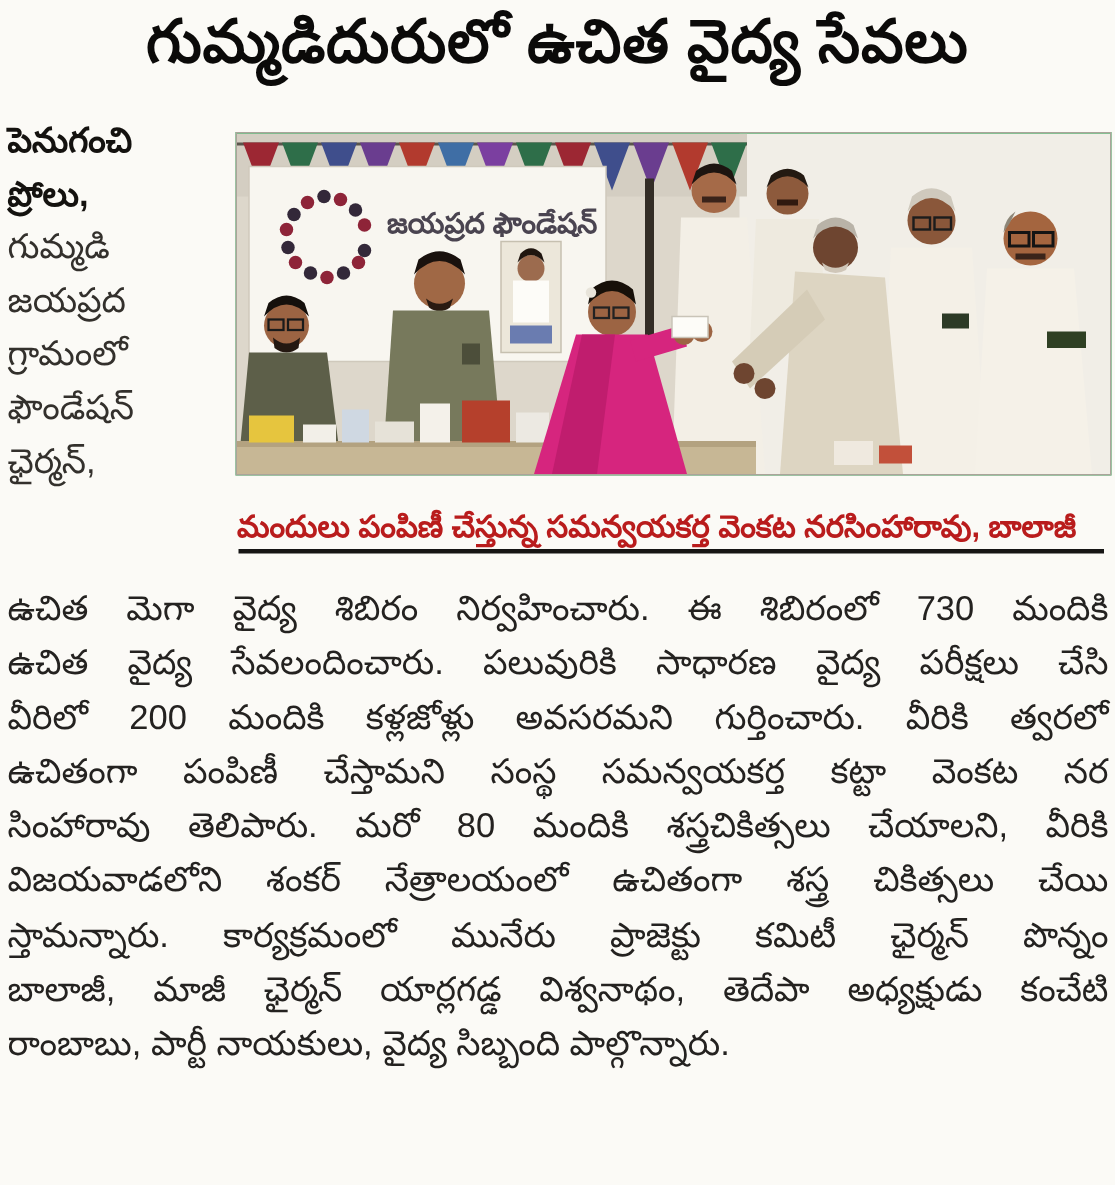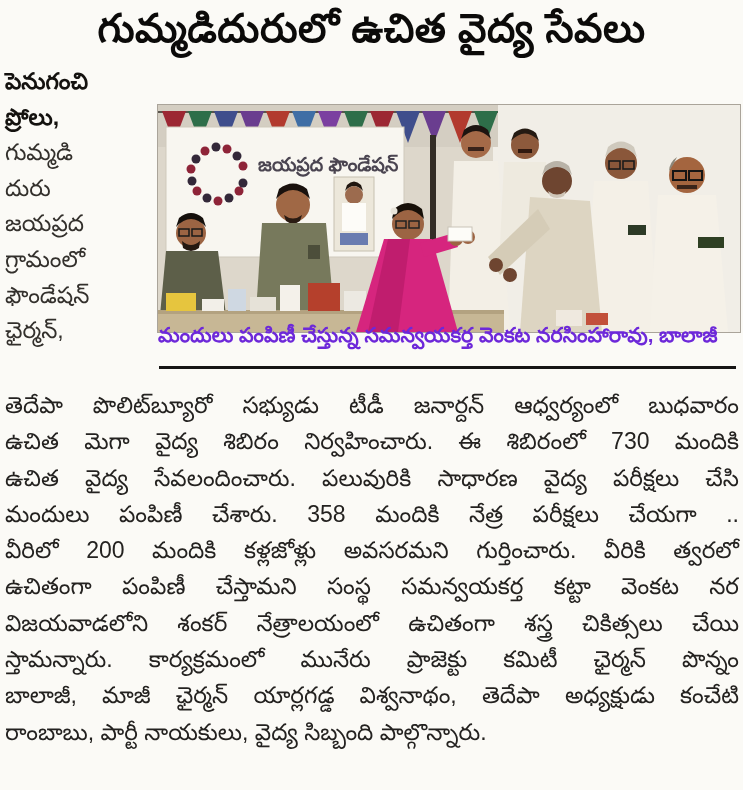--- a/index.html
+++ b/index.html
@@ -19,42 +19,42 @@
     text-align:center;
     font-size:40px;line-height:64px;
     font-weight:700;
     color:#0b0a09;
     letter-spacing:0.5px;
     margin:0;
   }
 
   
   .sidebar{
-    position:absolute;left:5px;top:64px;width:150px;
+    position:absolute;left:5px;top:76px;width:150px;
     font-size:23px;line-height:35.6px;
     color:#33302c;
   }
   .sidebar .ln{white-space:nowrap;}
   .sidebar .bold{font-weight:700;color:#14120f;}
 
   
   .photo{
-    position:absolute;left:157px;top:104px;
+    position:absolute;left:157px;top:88px;
     width:582px;height:227px;
     border:1px solid #aaa49a;
     background:#22c55e;
     overflow:hidden;
   }
   .photo svg{display:block;width:582px;height:227px;}
 
   
   .caption{
-    position:absolute;left:158px;top:321px;width:580px;
+    position:absolute;left:158px;top:338px;width:580px;
     font-size:20.5px;line-height:28px;
-    font-weight:700;color:#6d28d9;
+    font-weight:700;color:#b91c1c;
     white-space:nowrap;
   }
 
   .caption-rule{
     position:absolute;left:159px;top:366px;
     width:577px;height:3px;background:#161514;
   }
 
   
   .body-text{
@@ -77,21 +77,20 @@
 <body>
 
 <div class="page">
 
   <h1 class="headline">గుమ్మడిదురులో ఉచిత వైద్య సేవలు</h1>
 
   <div class="sidebar">
     <div class="ln bold">పెనుగంచి</div>
     <div class="ln bold">ప్రోలు,</div>
     <div class="ln">గుమ్మడి</div>
-    <div class="ln">దురు</div>
     <div class="ln">జయప్రద</div>
     <div class="ln">గ్రామంలో</div>
     <div class="ln">ఫౌండేషన్</div>
     <div class="ln">ఛైర్మన్,</div>
   </div>
 
   <div class="photo">
     <svg viewBox="0 0 582 227">
 
       <rect x="0" y="0" width="582" height="227" fill="#ddd7cb"></rect>
@@ -236,25 +235,24 @@
         <rect x="290" y="122" width="24" height="14" fill="#fdfcf8" stroke="#c9c4b8" stroke-width="1"></rect>
       </g>
     </svg>
   </div>
 
   <div class="caption">మందులు పంపిణీ చేస్తున్న సమన్వయకర్త వెంకట నరసింహారావు, బాలాజీ</div>
 
   <div class="caption-rule"></div>
 
   <div class="body-text">
-    <div class="bl">తెదేపా పొలిట్‌బ్యూరో సభ్యుడు టీడీ జనార్దన్ ఆధ్వర్యంలో బుధవారం</div>
     <div class="bl">ఉచిత మెగా వైద్య శిబిరం నిర్వహించారు. ఈ శిబిరంలో 730 మందికి</div>
     <div class="bl">ఉచిత వైద్య సేవలందించారు. పలువురికి సాధారణ వైద్య పరీక్షలు చేసి</div>
-    <div class="bl">మందులు పంపిణీ చేశారు. 358 మందికి నేత్ర పరీక్షలు చేయగా ..</div>
     <div class="bl">వీరిలో 200 మందికి కళ్లజోళ్లు అవసరమని గుర్తించారు. వీరికి త్వరలో</div>
     <div class="bl">ఉచితంగా పంపిణీ చేస్తామని సంస్థ సమన్వయకర్త కట్టా వెంకట నర</div>
+    <div class="bl">సింహారావు తెలిపారు. మరో 80 మందికి శస్త్రచికిత్సలు చేయాలని, వీరికి</div>
     <div class="bl">విజయవాడలోని శంకర్ నేత్రాలయంలో ఉచితంగా శస్త్ర చికిత్సలు చేయి</div>
     <div class="bl">స్తామన్నారు. కార్యక్రమంలో మునేరు ప్రాజెక్టు కమిటీ ఛైర్మన్ పొన్నం</div>
     <div class="bl">బాలాజీ, మాజీ ఛైర్మన్ యార్లగడ్డ విశ్వనాథం, తెదేపా అధ్యక్షుడు కంచేటి</div>
     <div class="bl last">రాంబాబు, పార్టీ నాయకులు, వైద్య సిబ్బంది పాల్గొన్నారు.</div>
   </div>
 
 </div>
 
 </body></html>

